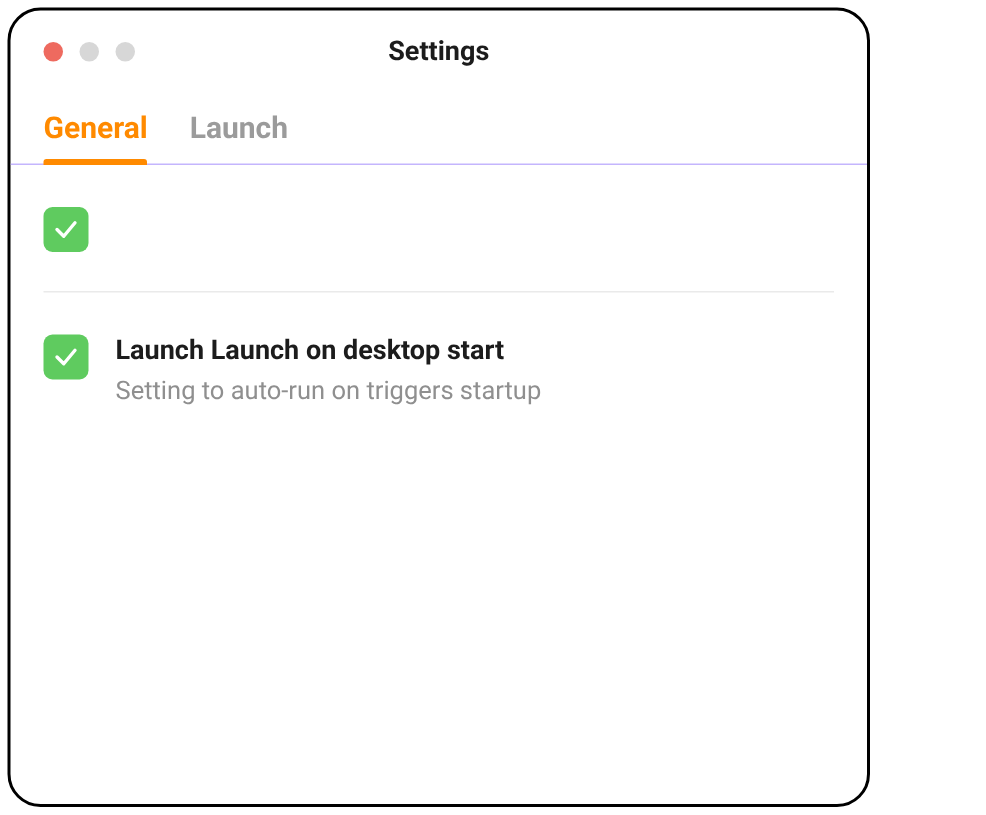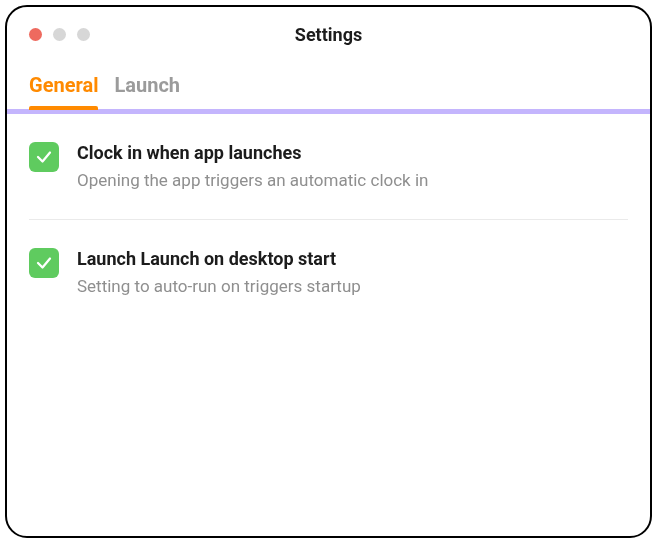--- a/index.html
+++ b/index.html
@@ -8,21 +8,21 @@
       padding: 0;
     }
     body {
       font-family: -apple-system, BlinkMacSystemFont, "Segoe UI", Roboto, Helvetica, Arial, sans-serif;
       background: #fff;
       width: 657px;
       height: 543px;
       position: relative;
     }
     .window {
-      width: 647px;
+      width: 575px;
       height: 533px;
       margin: 5px;
       border: 2.5px solid #000;
       border-radius: 22px;
       background: #fff;
       padding: 0;
       overflow: hidden;
     }
     .titlebar {
       position: relative;
@@ -49,22 +49,22 @@
       right: 0;
       text-align: center;
       font-weight: 700;
       font-size: 18px;
       color: #1c1c1c;
       pointer-events: none;
     }
     .tabs {
       display: flex;
       padding: 12px 22px 0 22px;
-      gap: 16px;
-      border-bottom: 5px solid #c4b5fd;
+      gap: 28px;
+      border-bottom: 1px solid #c4b5fd;
     }
     .tab {
       font-size: 20px;
       font-weight: 700;
       color: #9b9b9b;
       padding-bottom: 12px;
       cursor: pointer;
       position: relative;
     }
     .tab.active {
@@ -149,24 +149,20 @@
   </div>
 
   <div class="settings-list">
 
     <div class="setting-row">
       <div class="checkbox">
         <svg viewBox="0 0 24 24">
             <polyline points="4 12 10 18 20 6"></polyline>
           </svg>
       </div>
-      <div class="setting-text">
-        <div class="setting-title">Clock in when app launches</div>
-        <div class="setting-desc">Opening the app triggers an automatic clock in</div>
-      </div>
     </div>
 
 
     <div class="setting-row">
       <div class="checkbox">
         <svg viewBox="0 0 24 24">
             <polyline points="4 12 10 18 20 6"></polyline>
           </svg>
       </div>
       <div class="setting-text">

